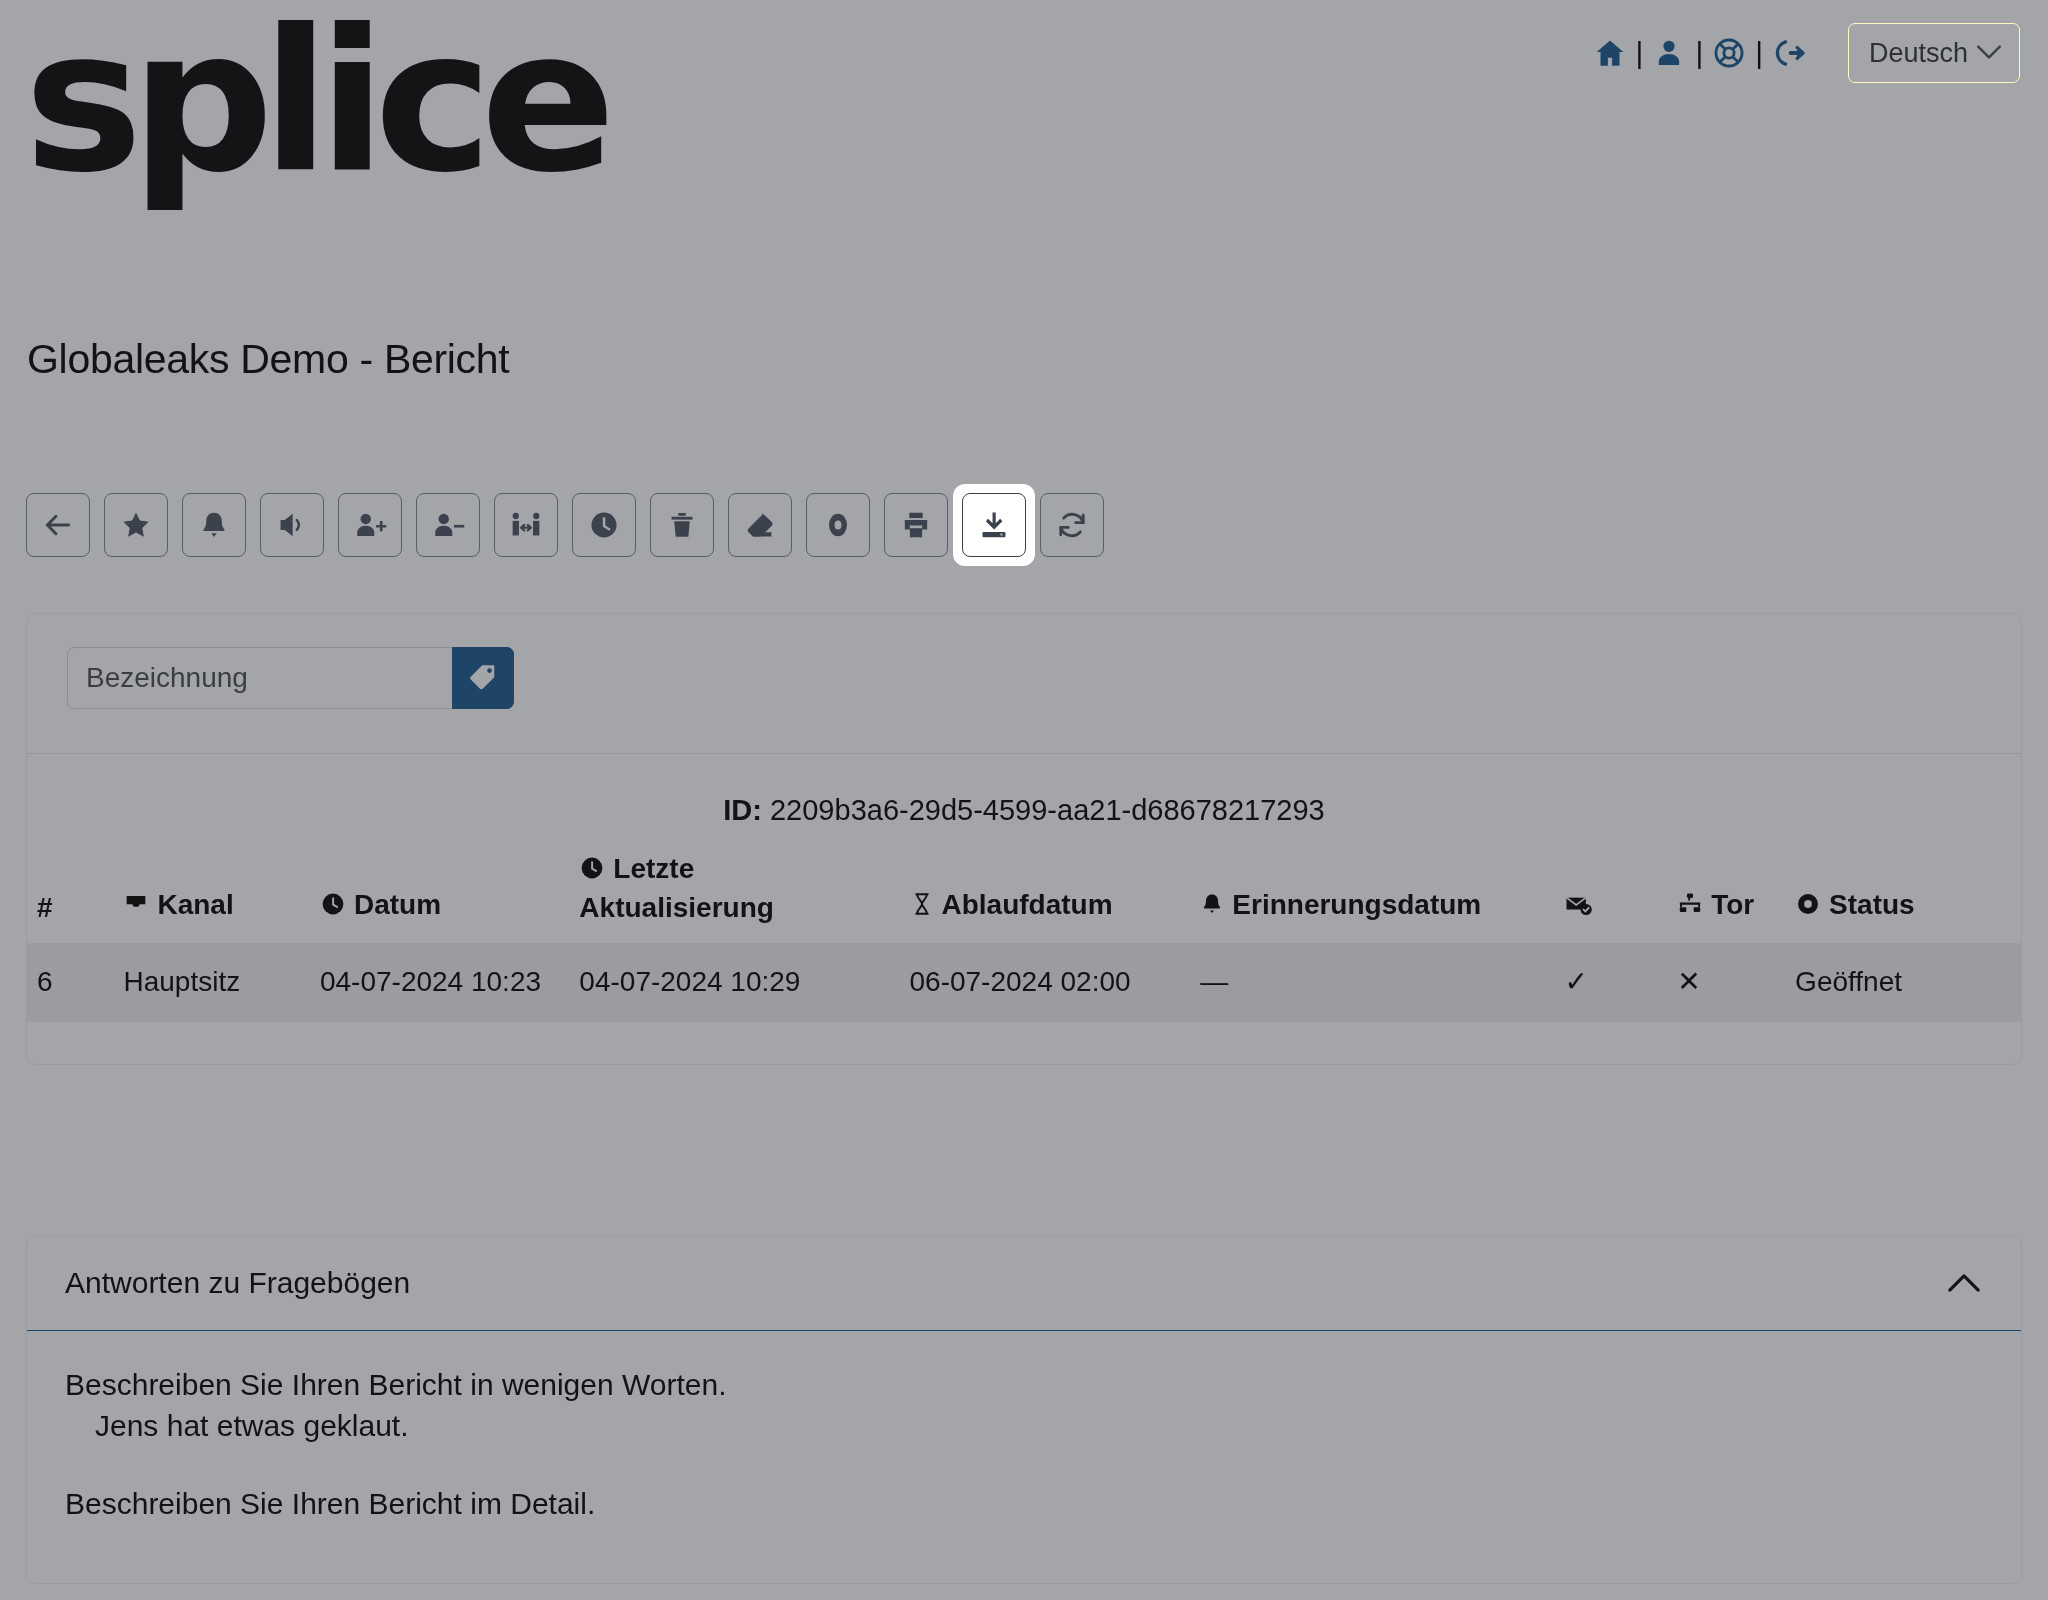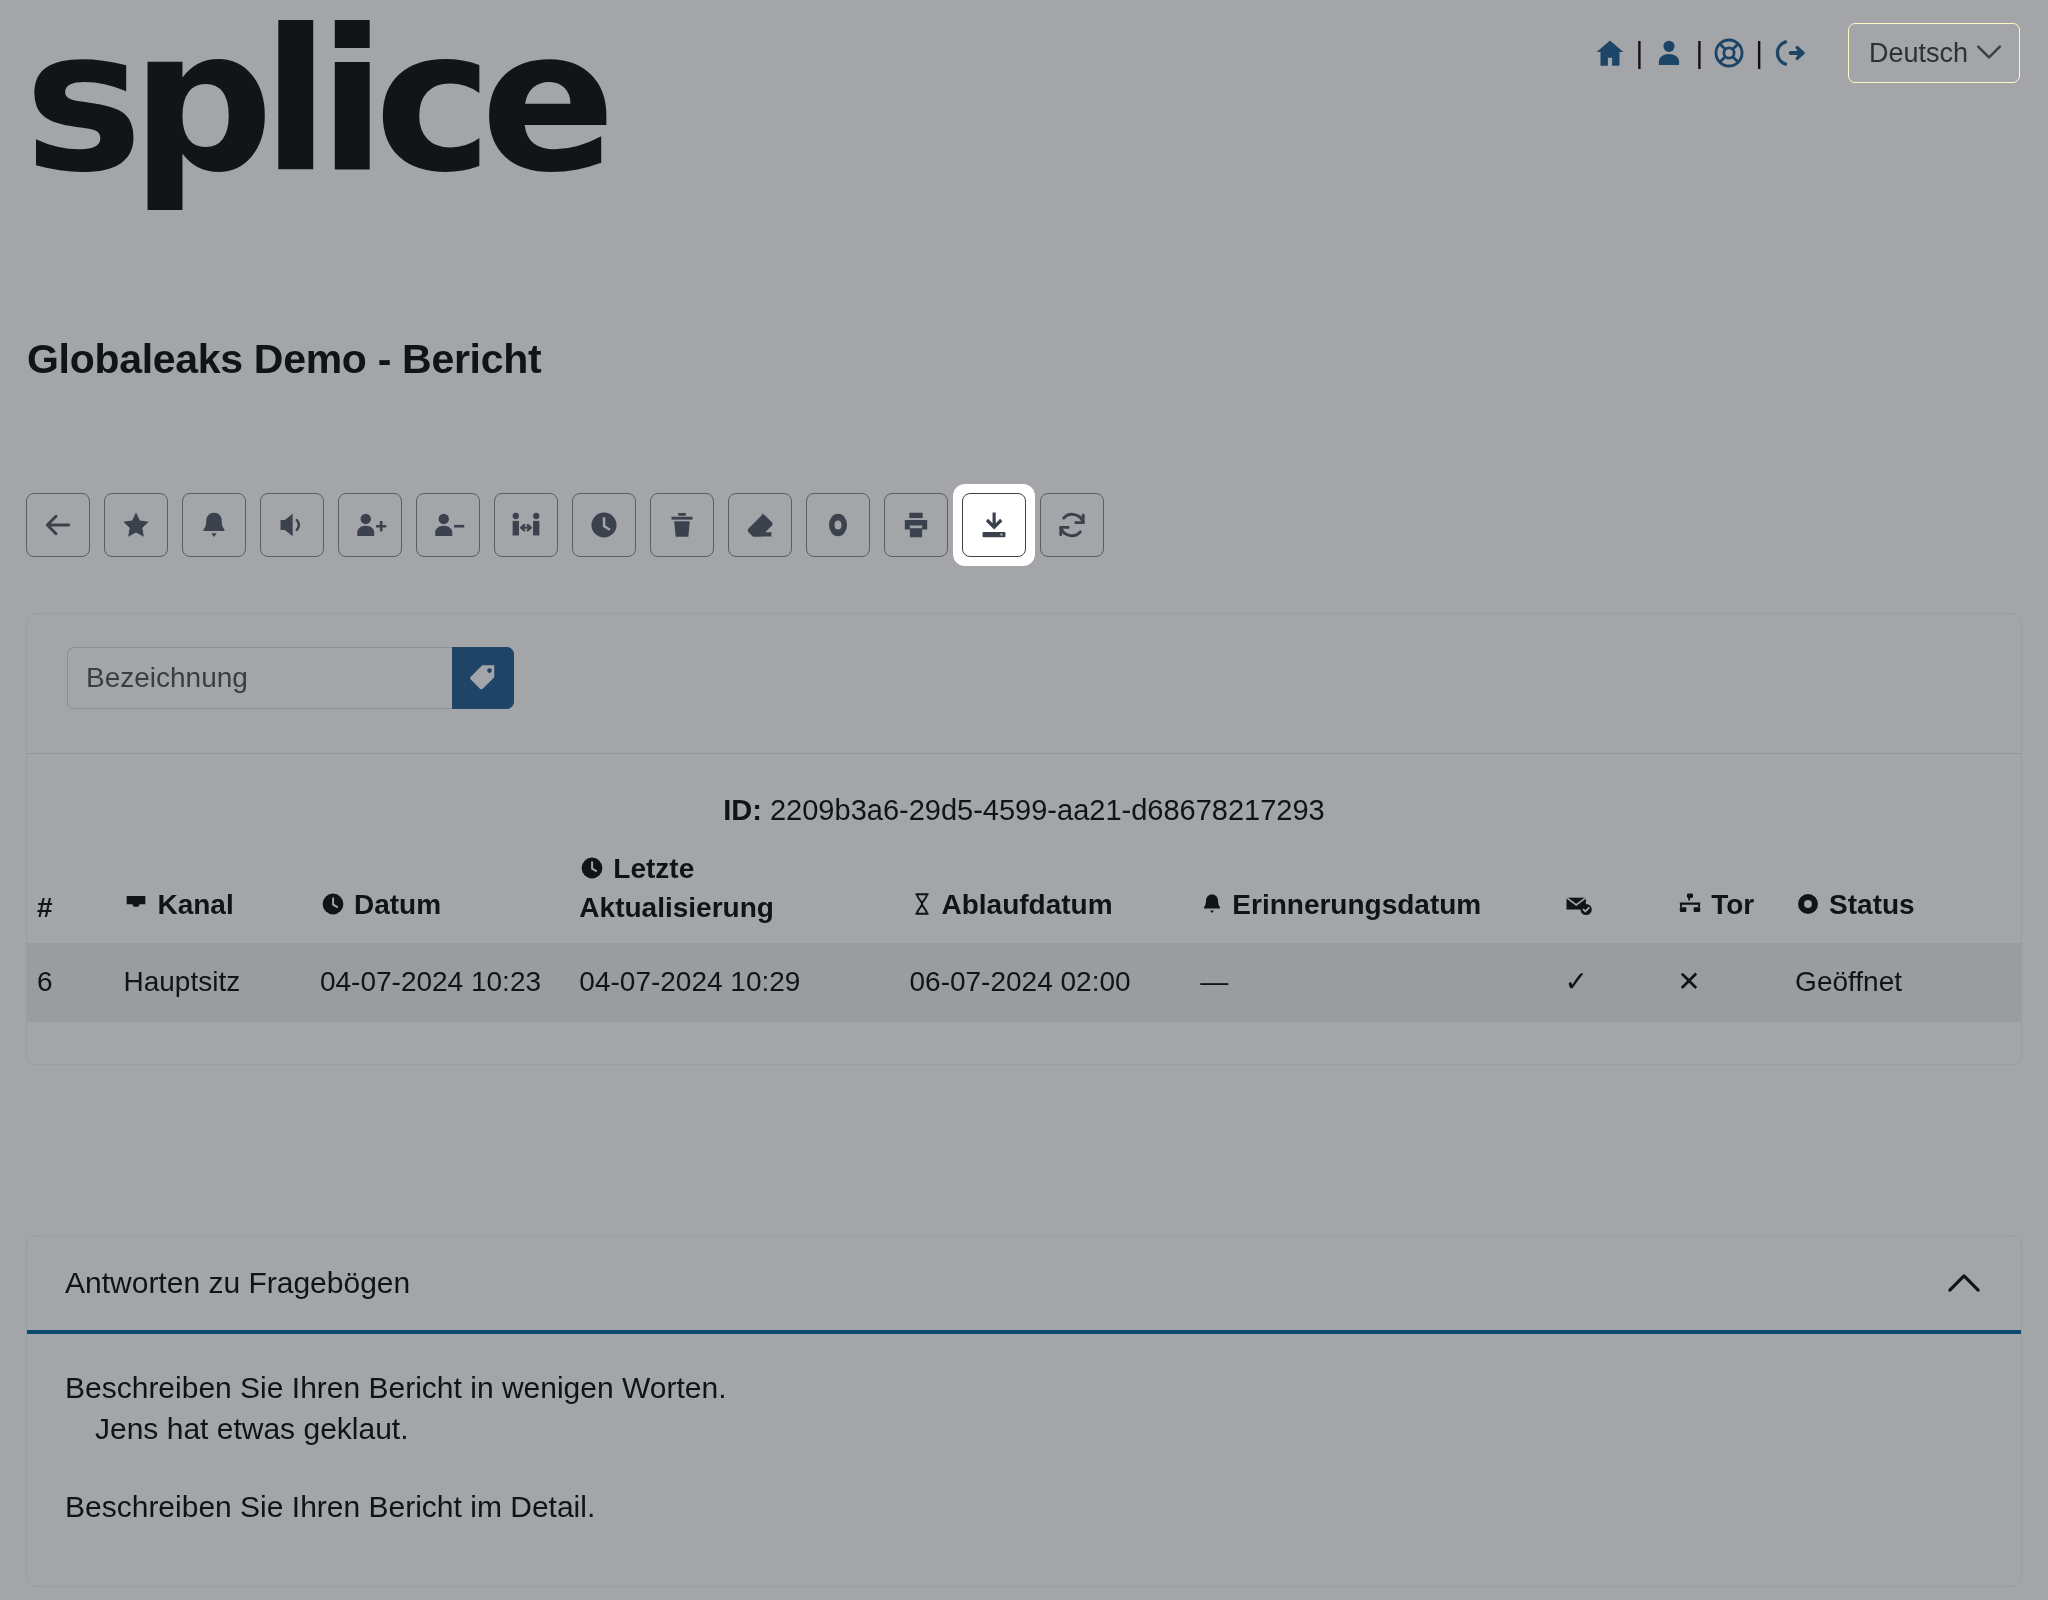--- a/index.html
+++ b/index.html
@@ -86,21 +86,21 @@
     transform-origin: left top;
     user-select: none;
   }
 
   
   .page-title {
     position: absolute;
     left: 27px;
     top: 336px;
     font-size: 41px;
-    font-weight: 700;
+    font-weight: 400;
     letter-spacing: -0.3px;
     color: #111315;
   }
 
   
   .toolbar {
     position: absolute;
     left: 26px;
     top: 493px;
     display: flex;
@@ -231,21 +231,21 @@
     top: 1235px;
     width: 1996px;
     border: 1px solid #9a9da1;
     border-radius: 9px;
   }
   .acc-header {
     display: flex;
     align-items: center;
     justify-content: space-between;
     padding: 30px 40px 30px 38px;
-    border-bottom: 4px solid #0c4a6e;
+    border-bottom: 1px solid #0c4a6e;
     cursor: pointer;
   }
   .acc-title { font-size: 30px; color: #111315; }
   .acc-chev { color: #111315; display: flex; }
   .acc-body { padding: 34px 38px 20px 38px; }
   .qa-block { margin-bottom: 38px; }
   .qa-q { font-size: 30px; color: #111315; line-height: 1.35; }
   .qa-a { font-size: 30px; color: #111315; line-height: 1.35; padding-left: 30px; }
 </style>
 </head>

